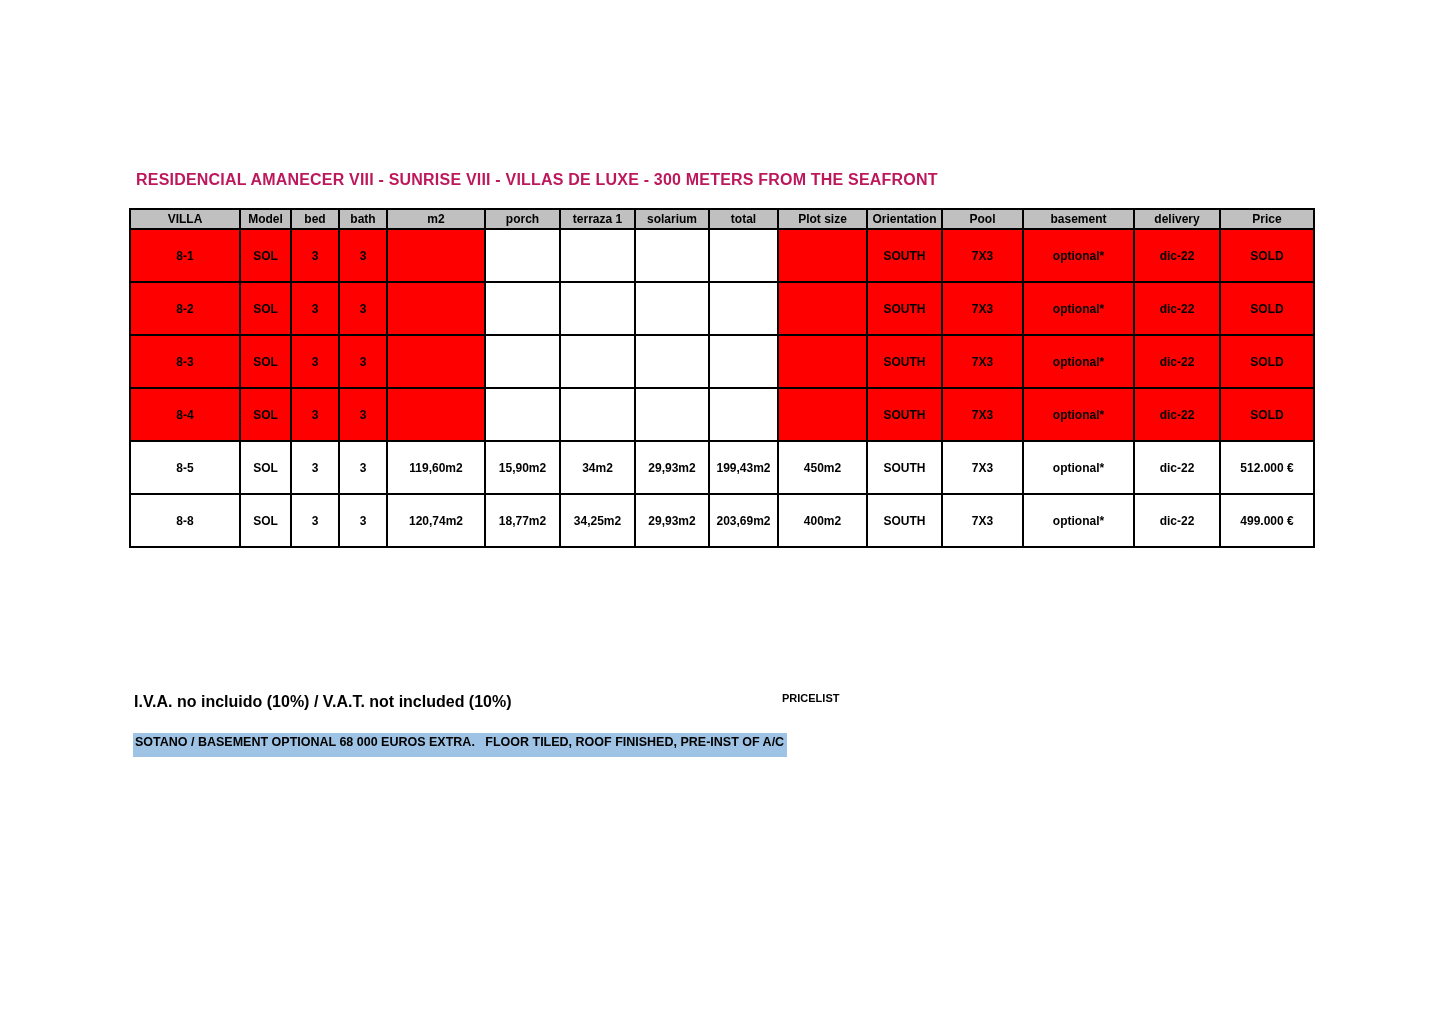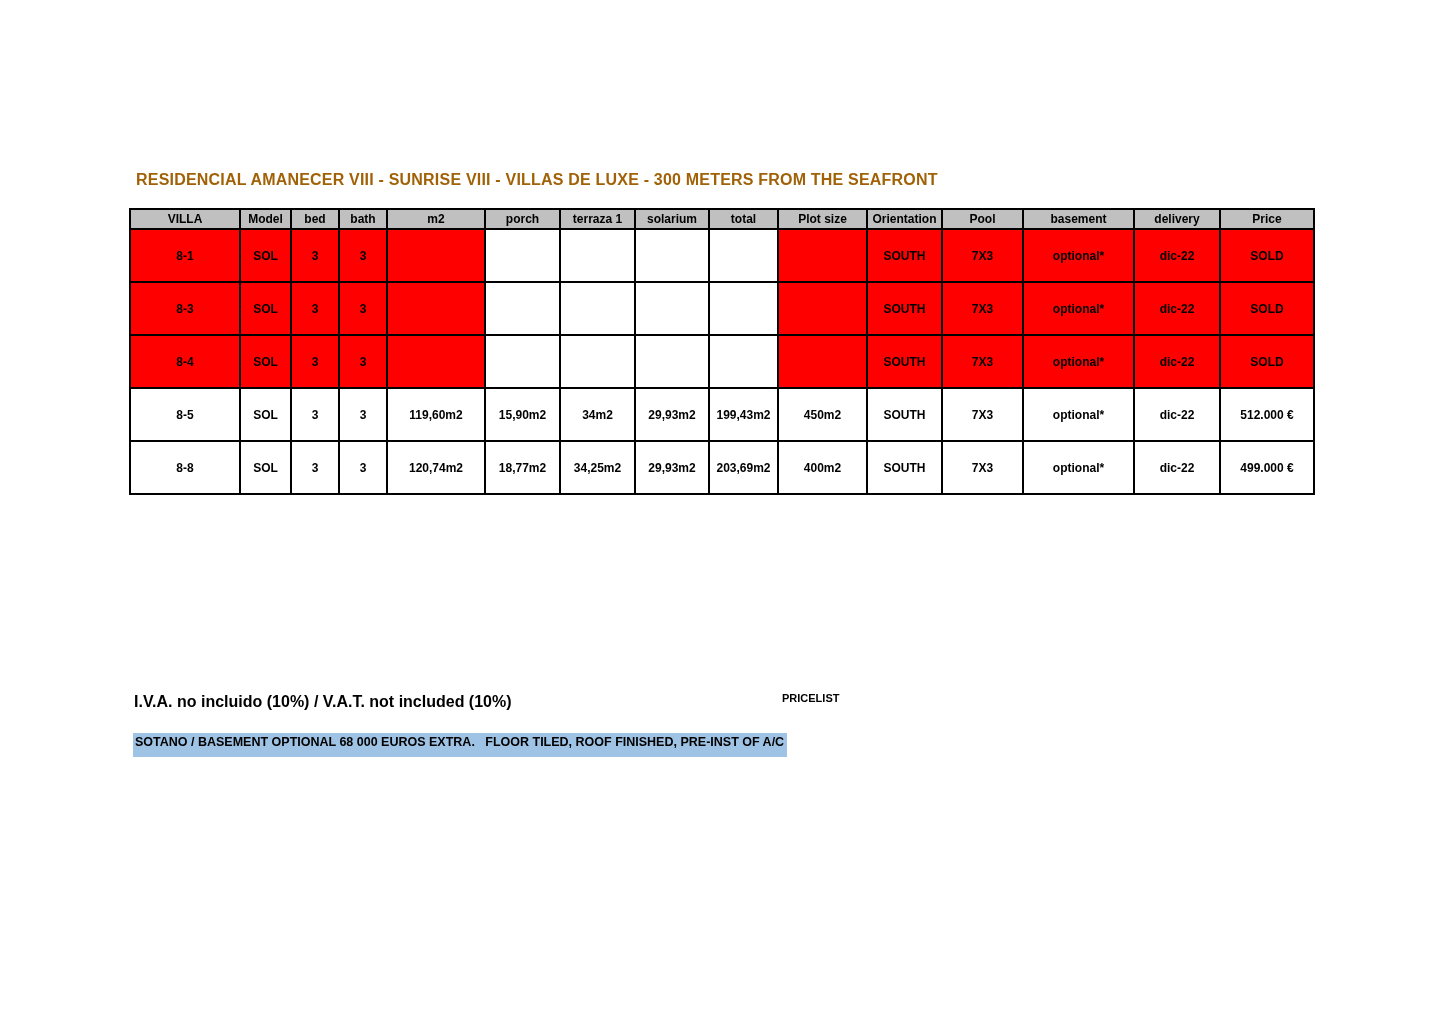--- a/index.html
+++ b/index.html
@@ -8,21 +8,21 @@
     background: #ffffff;
     font-family: "Liberation Sans", sans-serif;
     position: relative;
     color: #000;
   }
   .page-title {
     position: absolute;
     left: 136px; top: 171px;
     font-size: 16px;
     font-weight: bold;
-    color: #a16207;
+    color: #be185d;
     letter-spacing: 0.2px;
     white-space: nowrap;
   }
   table.pricelist {
     position: absolute;
     left: 129px; top: 208px;
     border-collapse: collapse;
     table-layout: fixed;
     border: 2px solid #000;
   }
@@ -126,20 +126,37 @@
       <td class="wc"></td>
       <td class="wc"></td>
       <td></td>
       <td>SOUTH</td>
       <td>7X3</td>
       <td>optional*</td>
       <td>dic-22</td>
       <td>SOLD</td>
     </tr>
     <tr class="sold">
+      <td>8-2</td>
+      <td>SOL</td>
+      <td>3</td>
+      <td>3</td>
+      <td></td>
+      <td class="wc"></td>
+      <td class="wc"></td>
+      <td class="wc"></td>
+      <td class="wc"></td>
+      <td></td>
+      <td>SOUTH</td>
+      <td>7X3</td>
+      <td>optional*</td>
+      <td>dic-22</td>
+      <td>SOLD</td>
+    </tr>
+    <tr class="sold">
       <td>8-3</td>
       <td>SOL</td>
       <td>3</td>
       <td>3</td>
       <td></td>
       <td class="wc"></td>
       <td class="wc"></td>
       <td class="wc"></td>
       <td class="wc"></td>
       <td></td>

